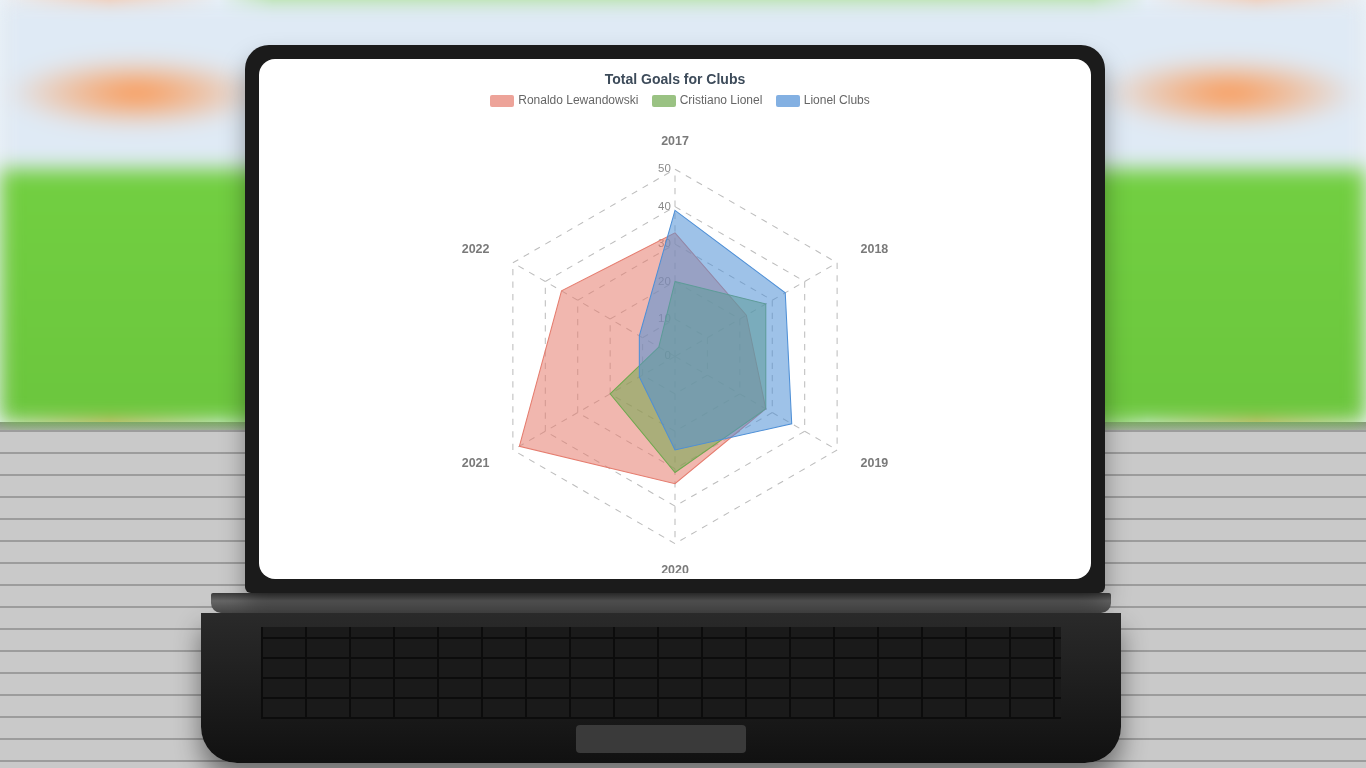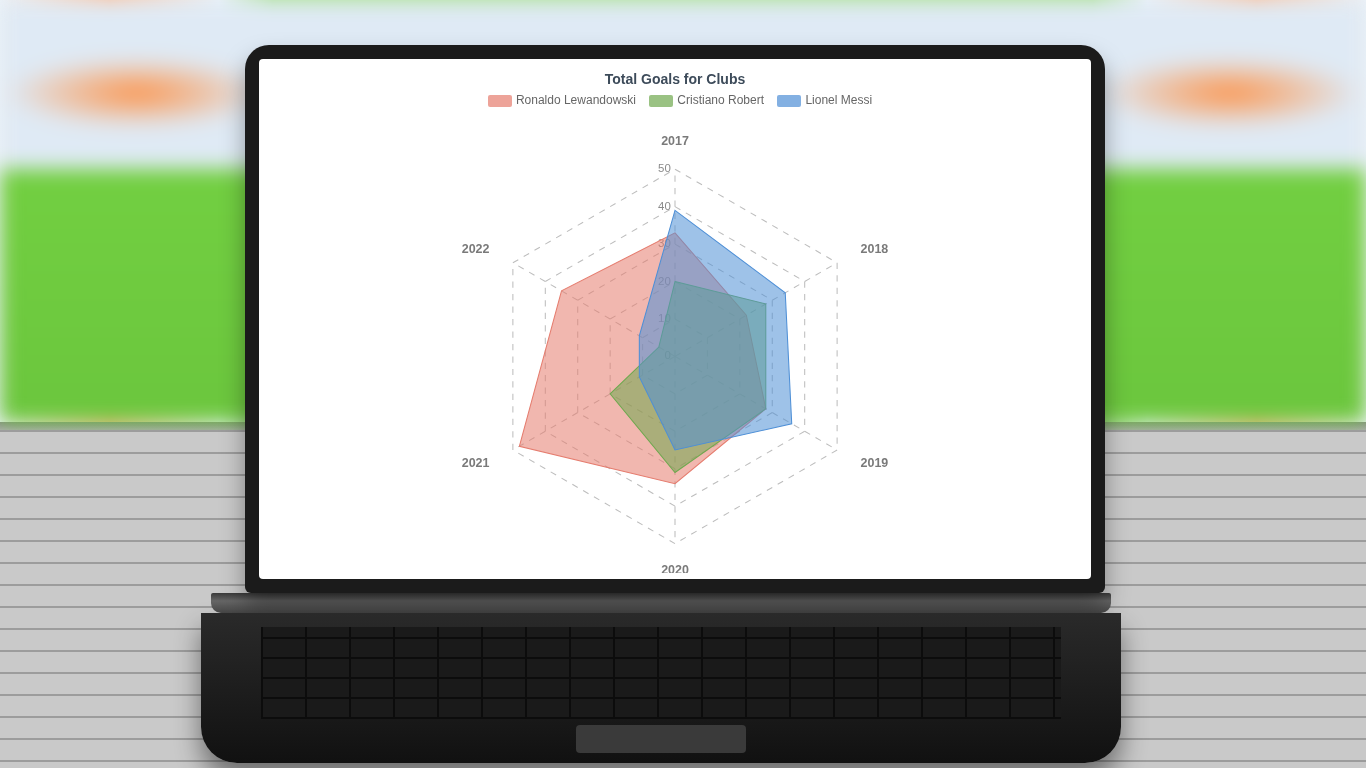--- a/index.html
+++ b/index.html
@@ -51,21 +51,21 @@
     width: 832px; height: 520px;
     background:#1b1b1b;
     border-radius: 24px 24px 6px 6px;
     padding: 14px;
     box-shadow: 0 14px 24px rgba(0,0,0,.35);
     position:relative;
   }
   .screen {
     width: 100%; height: 100%;
     background:#ffffff;
-    border-radius: 4px;
+    border-radius: 16px;
     position:relative;
     overflow:hidden;
   }
   .hinge {
     width: 900px; height: 20px; margin-left:-34px;
     background: linear-gradient(#3a3a3a,#666 40%,#484848 100%);
     border-radius: 2px 2px 10px 10px;
   }
   .keyboard {
     width: 920px; height: 150px; margin-left:-44px;
@@ -104,22 +104,22 @@
   <div class="desk"></div>
 
   <div class="laptop">
     <div class="screen-frame">
       <div class="screen">
 
         <div class="title">Total Goals for Clubs</div>
 
         <div class="legend">
           <span class="sw" style="background:#e57c6eb3"></span><span>Ronaldo Lewandowski</span>
-          <span class="sw" style="background:#6fa84fb3"></span><span>Cristiano Robert</span>
-          <span class="sw" style="background:#4e8fd6b3"></span><span>Lionel Messi</span>
+          <span class="sw" style="background:#6fa84fb3"></span><span>Cristiano Lionel</span>
+          <span class="sw" style="background:#4e8fd6b3"></span><span>Lionel Clubs</span>
         </div>
 
         <div class="radarwrap">
           <svg viewBox="0 0 800 430">
             <g id="radar-root" transform="translate(400,225)">
                 <polygon points="2.204364238465236e-15,-36 31.17691453623979,-18 31.176914536239792,17.999999999999993 2.204364238465236e-15,36 -31.176914536239785,18.00000000000001 -31.176914536239806,-17.99999999999998" fill="none" stroke="#bdbdbd" stroke-dasharray="6 6" stroke-width="1"></polygon>
                 <polygon points="4.408728476930472e-15,-72 62.35382907247958,-36 62.353829072479584,35.999999999999986 4.408728476930472e-15,72 -62.35382907247957,36.00000000000002 -62.35382907247961,-35.99999999999996" fill="none" stroke="#bdbdbd" stroke-dasharray="6 6" stroke-width="1"></polygon>
                 <polygon points="6.6130927153957075e-15,-108 93.53074360871936,-54 93.53074360871938,53.99999999999998 6.6130927153957075e-15,108 -93.53074360871936,54.000000000000036 -93.53074360871942,-53.999999999999936" fill="none" stroke="#bdbdbd" stroke-dasharray="6 6" stroke-width="1"></polygon>
                 <polygon points="8.817456953860943e-15,-144 124.70765814495915,-72 124.70765814495917,71.99999999999997 8.817456953860943e-15,144 -124.70765814495914,72.00000000000004 -124.70765814495923,-71.99999999999991" fill="none" stroke="#bdbdbd" stroke-dasharray="6 6" stroke-width="1"></polygon>
                 <polygon points="1.1021821192326179e-14,-180 155.88457268119896,-90 155.88457268119896,89.99999999999997 1.1021821192326179e-14,180 -155.88457268119893,90.00000000000006 -155.88457268119902,-89.99999999999989" fill="none" stroke="#bdbdbd" stroke-dasharray="6 6" stroke-width="1"></polygon>

